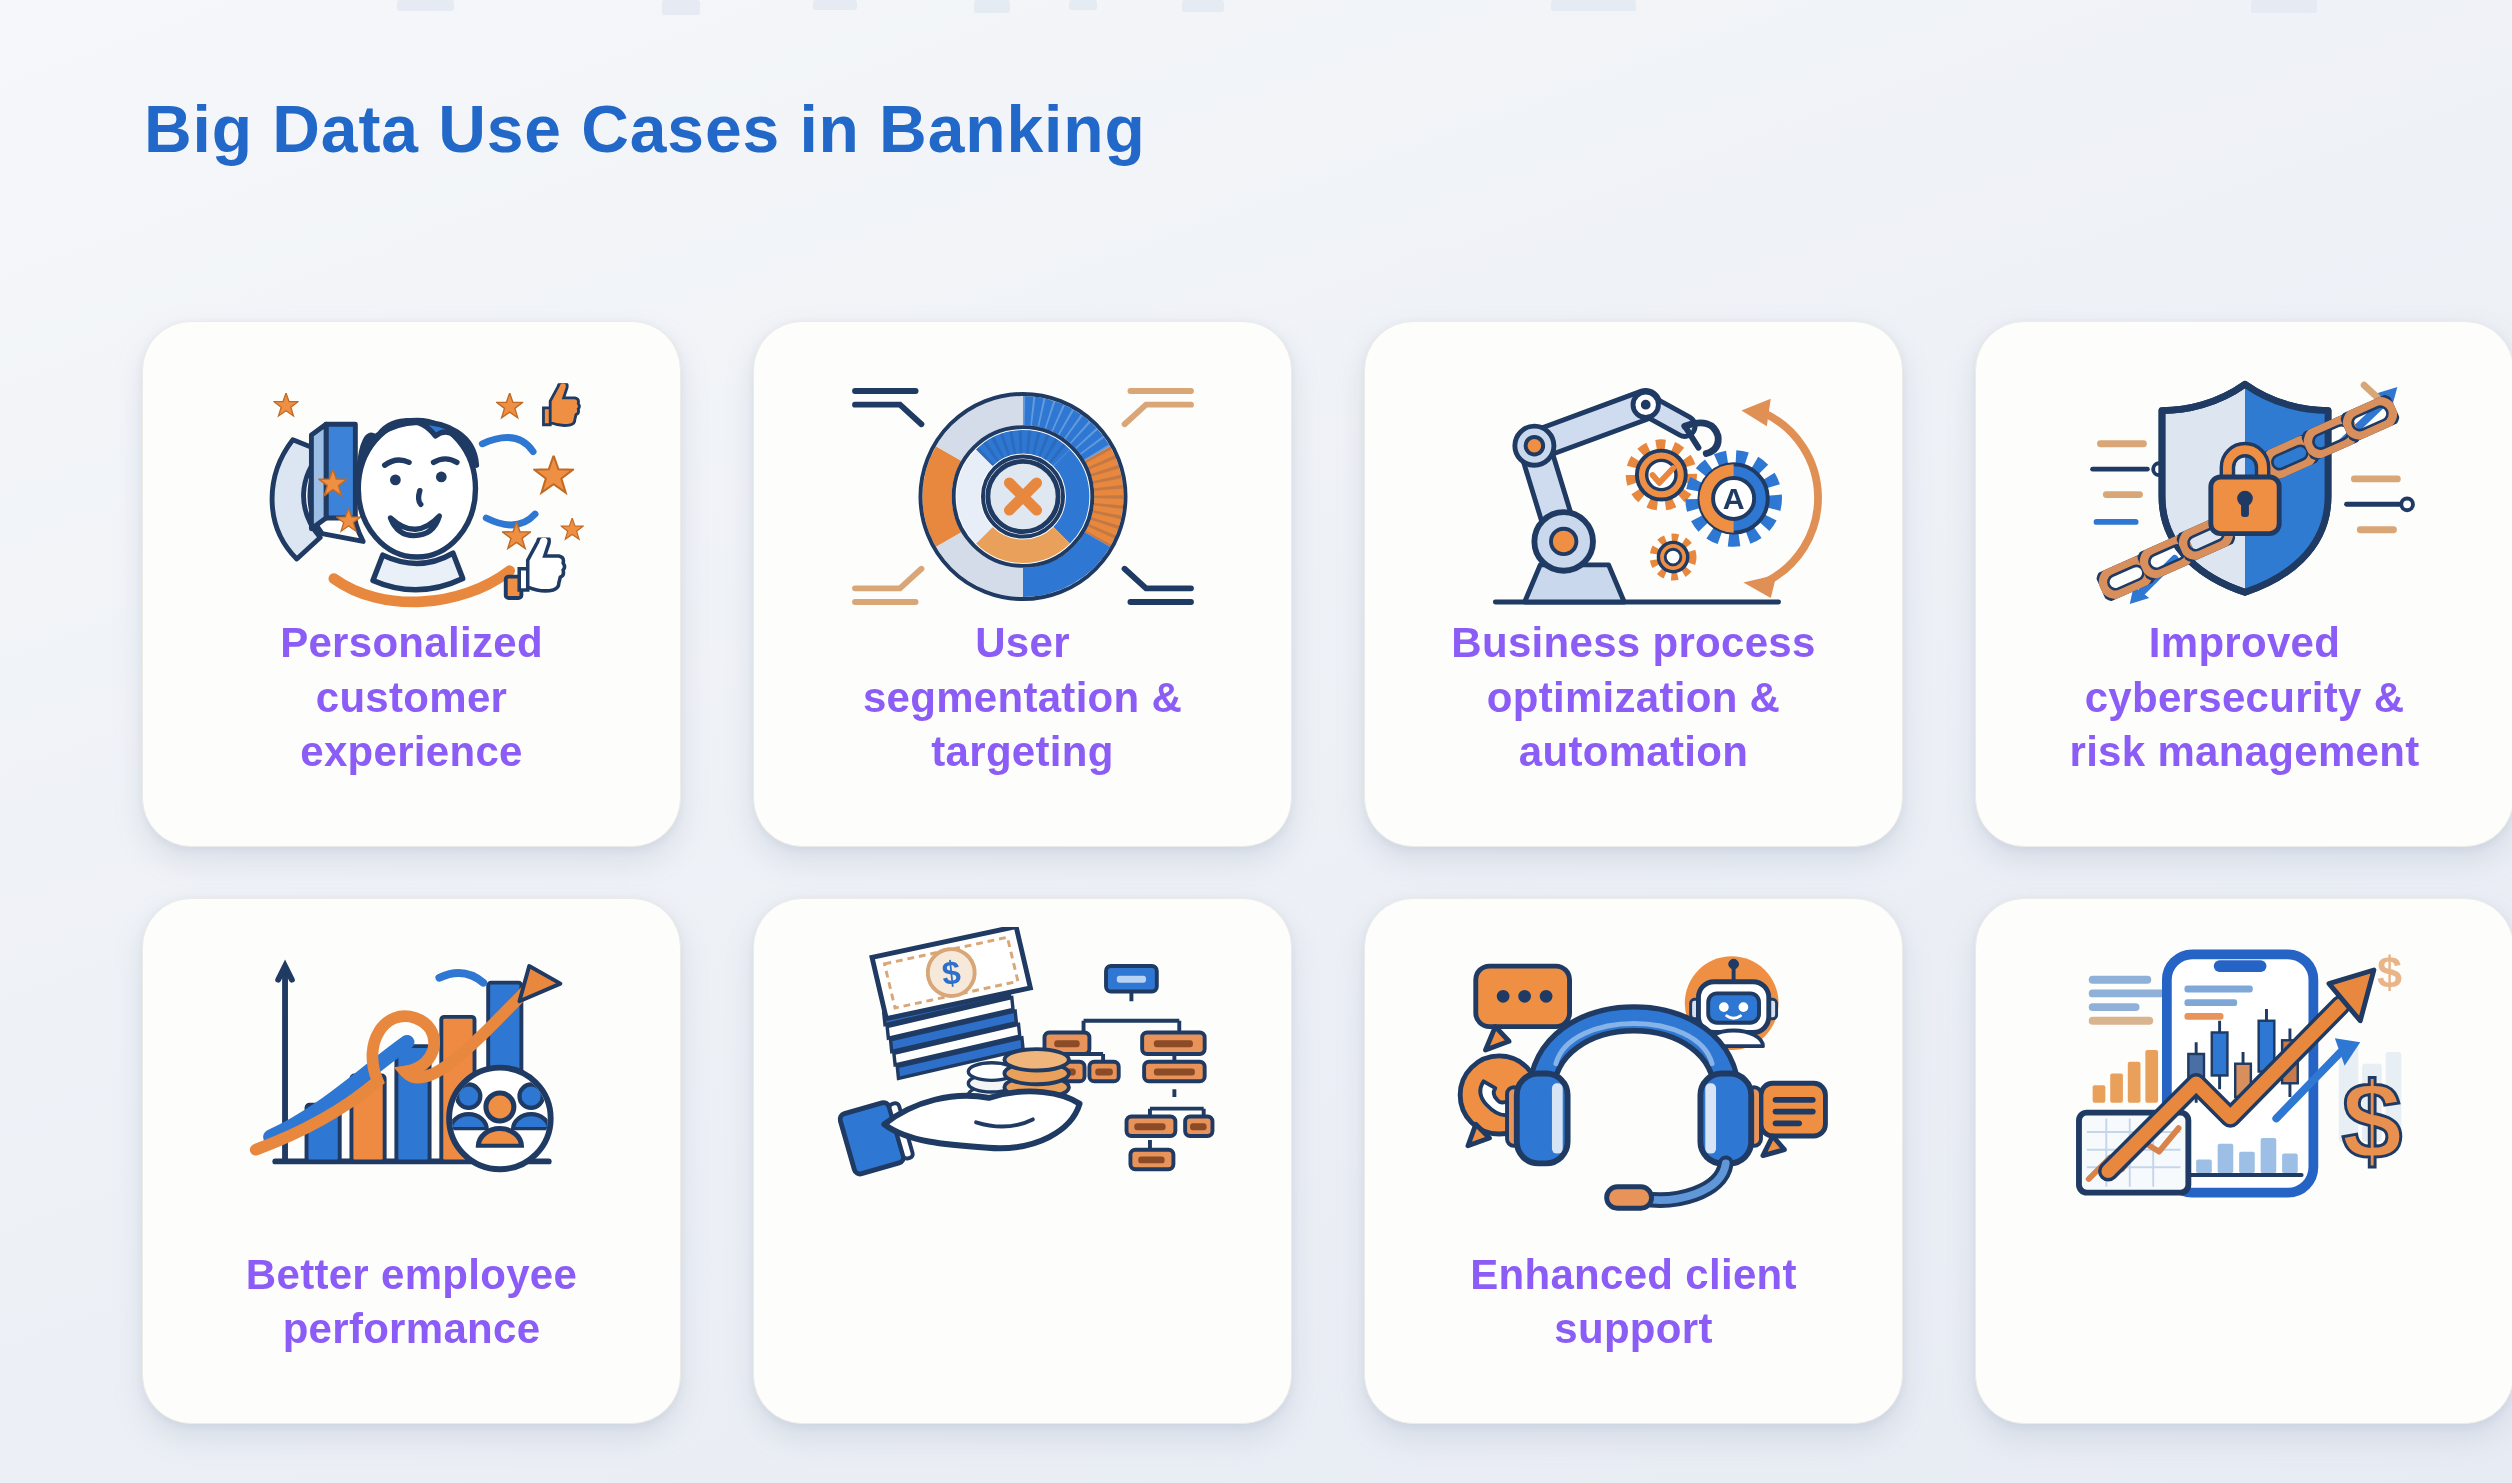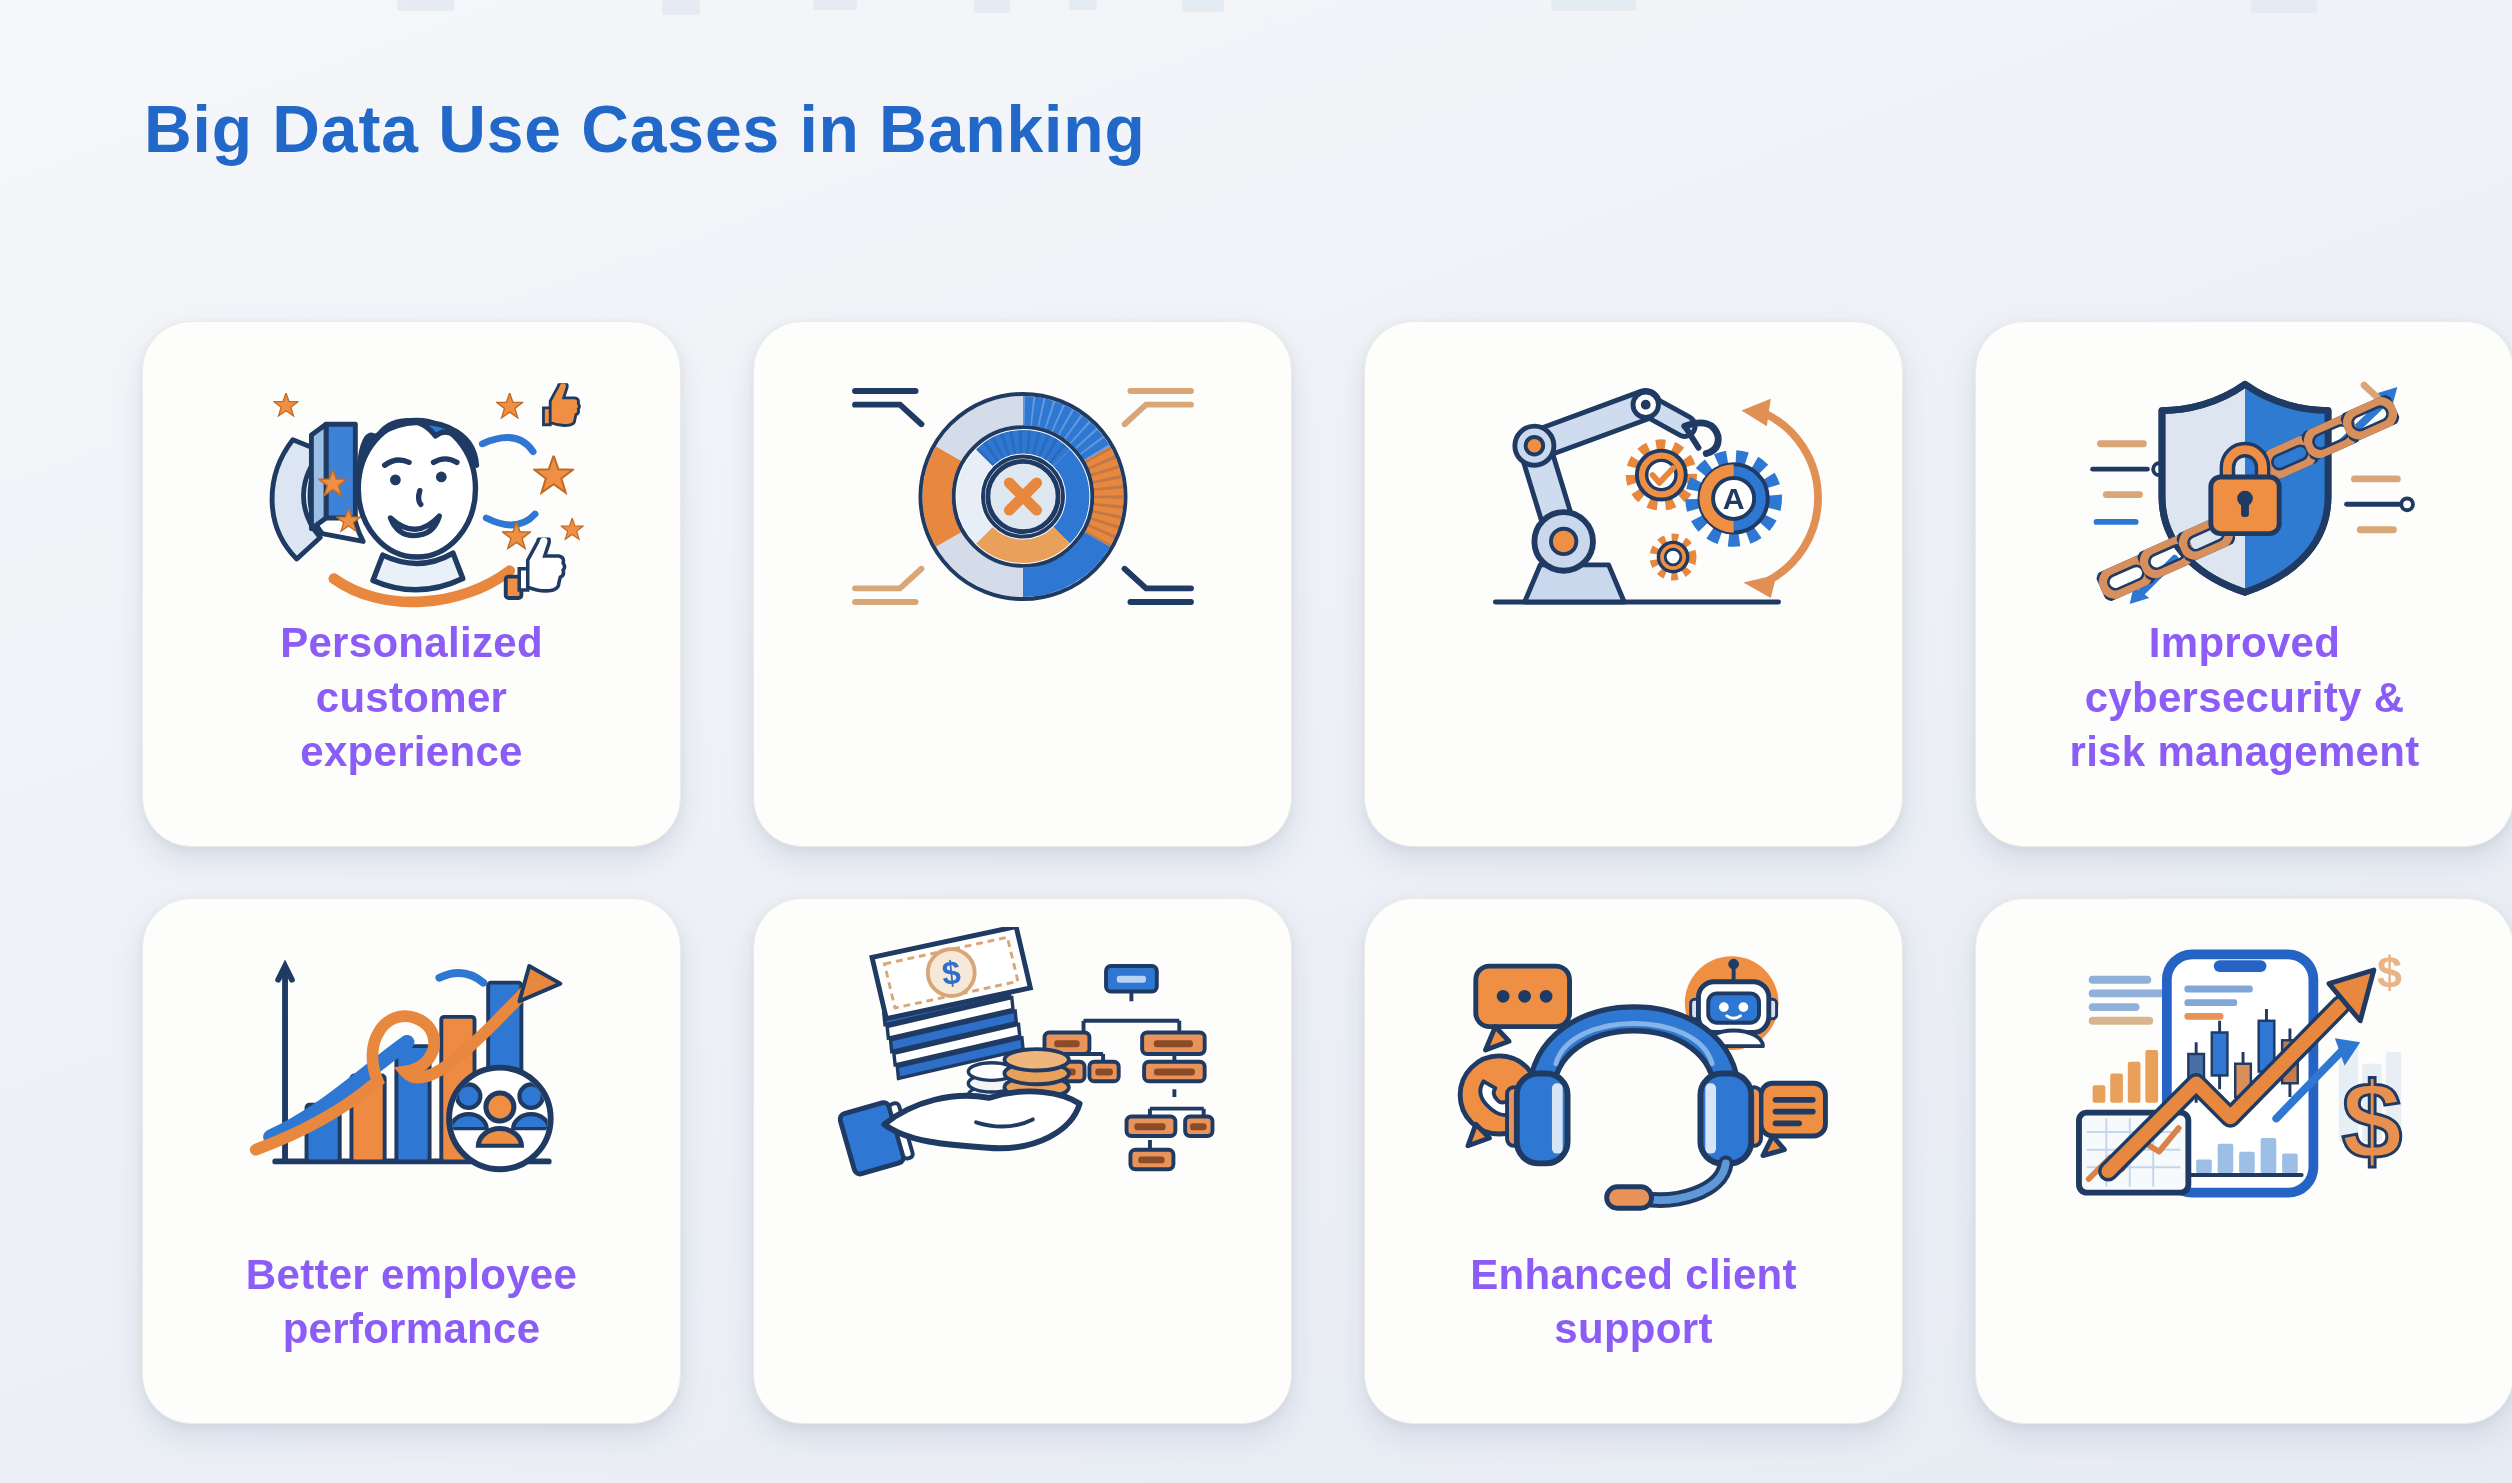--- a/index.html
+++ b/index.html
@@ -133,20 +133,23 @@
             <circle cx="200" cy="150" r="71"></circle>
             <circle cx="200" cy="150" r="41"></circle>
           </g>
           <circle cx="200" cy="150" r="36" fill="#dfe7f0" stroke="#1f3a63" stroke-width="5"></circle>
           <g stroke="#e8873e" stroke-width="11" stroke-linecap="round">
             <path d="M186,136 L214,164"></path>
               <path d="M214,136 L186,164"></path>
           </g>
         </svg>
       </div>
+      <div class="card-label">User
+segmentation &amp;
+targeting</div>
     </div>
 
     <div class="card">
       <div class="icon-wrap" aria-label="robot-arm-gears-icon">
         <svg viewBox="0 0 400 300">
           <path d="M58,258 H348" stroke="#1f3a63" stroke-width="5" stroke-linecap="round"></path>
           <path d="M332,64 A96,96 0 0 1 334,238" stroke="#e09055" stroke-width="8" fill="none" stroke-linecap="round"></path>
           <polygon points="340,50 310,62 336,78" fill="#e09055"></polygon>
           <polygon points="346,230 312,238 340,254" fill="#e09055"></polygon>
           <g stroke="#1f3a63" stroke-linecap="round" stroke-linejoin="round">
@@ -173,20 +176,23 @@
           <circle cx="302" cy="152" r="42" fill="none" stroke="#2e77d2" stroke-width="15" stroke-dasharray="11 9"></circle>
           <circle cx="302" cy="152" r="35" fill="#2e77d2" stroke="#1f3a63" stroke-width="4"></circle>
           <path d="M302,117 A35,35 0 0 0 302,187 Z" fill="#ef8f44"></path>
           <circle cx="302" cy="152" r="21" fill="#ffffff" stroke="#1f3a63" stroke-width="4"></circle>
           <text class="svg-letter" x="302" y="163" font-size="31" fill="#1f3a63" text-anchor="middle">A</text>
           <circle cx="240" cy="212" r="19" fill="none" stroke="#e8873e" stroke-width="10" stroke-dasharray="6.5 6"></circle>
           <circle cx="240" cy="212" r="15" fill="#ef8f44" stroke="#1f3a63" stroke-width="3.5"></circle>
           <circle cx="240" cy="212" r="8" fill="#ffffff" stroke="#1f3a63" stroke-width="3"></circle>
         </svg>
       </div>
+      <div class="card-label">Business process
+optimization &amp;
+automation</div>
     </div>
 
     <div class="card">
       <div class="icon-wrap" aria-label="shield-lock-chain-icon">
         <svg viewBox="0 0 400 300">
           <g stroke-linecap="round" fill="none">
             <path d="M52,96 h44" stroke="#d9a678" stroke-width="7"></path>
             <path d="M44,122 h56" stroke="#1f3a63" stroke-width="5"></path>
             <circle cx="112" cy="122" r="6" stroke="#1f3a63" stroke-width="4" fill="#ffffff"></circle>
             <path d="M58,148 h34" stroke="#d9a678" stroke-width="7"></path>

